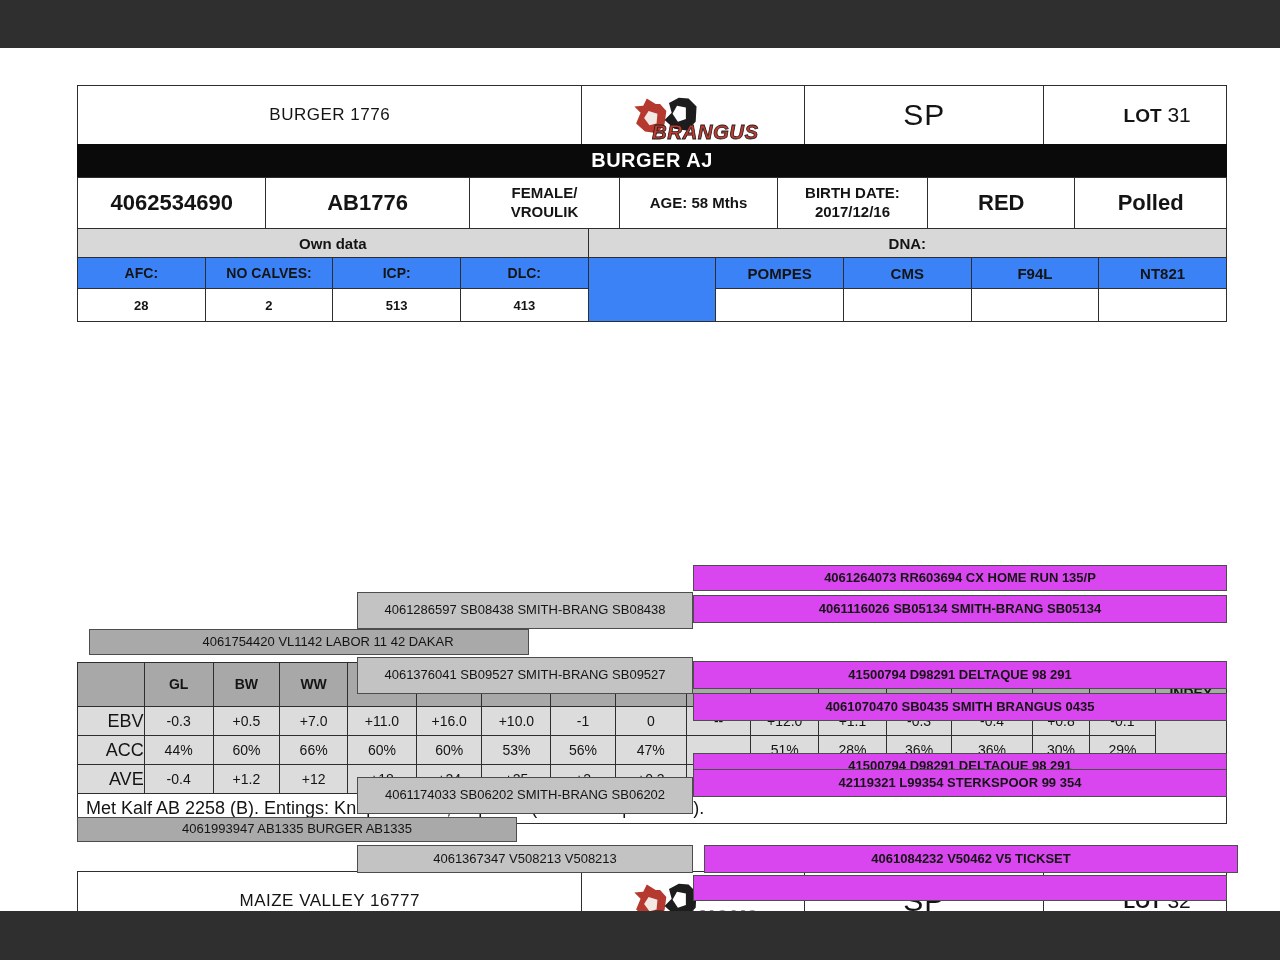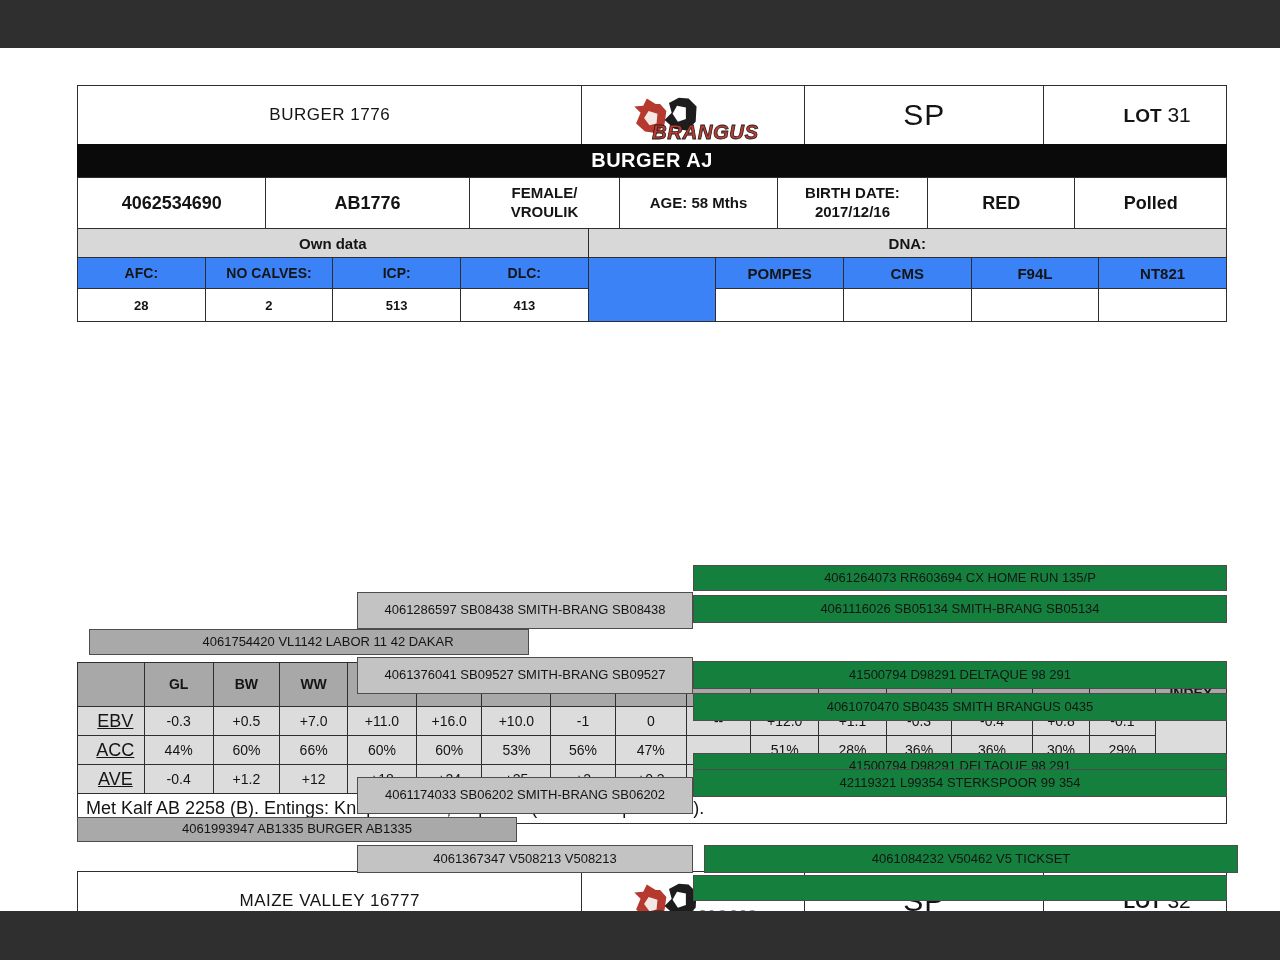--- a/index.html
+++ b/index.html
@@ -31,45 +31,45 @@
   .banner {
     height:33px; margin-top:-1px; background:#0a0a0a; color:#ffffff;
     font-size:20px; font-weight:700; letter-spacing:.5px;
     display:flex; align-items:center; justify-content:center;
     border-left:1px solid #0a0a0a; border-right:1px solid #0a0a0a;
   }
 
   
   .id-table { margin-top:0; }
   .id-table td { height:51px; font-weight:700; }
-  .big-id { font-size:18px; }
+  .big-id { font-size:22px; }
   .small-id { font-size:15px; line-height:1.25; }
 
   
   .own-table { margin-top:-1px; }
   .own-table td { font-weight:700; }
   .own-table .sec-hd { height:29px; background:#d8d8d8; font-size:15px; }
   .own-table .lbl { height:31px; font-size:14px; background:#3b82f6; }
   .own-table .val { height:33px; font-size:13px; background:#fff; }
 
   
   .pedigree { position:relative; height:340px; }
   .pbox {
     position:absolute; display:flex; align-items:center; justify-content:center;
     font-size:13px; line-height:1.3; text-align:center;
     border:1px solid #4d4d4d; padding:0 4px;
   }
   .gen1 { background:#a9a9a9; }
   .gen2 { background:#c3c3c3; }
-  .gen3 { background:#15803d; }
+  .gen3 { background:#d946ef;font-weight:bold; }
 
   
   .ebv-table td { background:#dcdcdc; font-size:14px; font-weight:400; }
   .ebv-table .hd { height:44px; background:#a8a8a8; font-weight:700; font-size:14px; line-height:1.2; }
-  .ebv-table .rowlbl { height:29px; font-size:18px; text-align:center; padding-left:9px;text-decoration:underline; }
+  .ebv-table .rowlbl { height:29px; font-size:18px; text-align:right; padding-left:9px; }
   .vb-hd { padding:0 3px; }
 
   
   .note-row {
     margin-top:-1px; height:31px; border:1px solid #2e2e2e;
     display:flex; align-items:center; font-size:18px; padding-left:8px;
     background:#fff;
   }
   .spacer { height:47px; }
 

